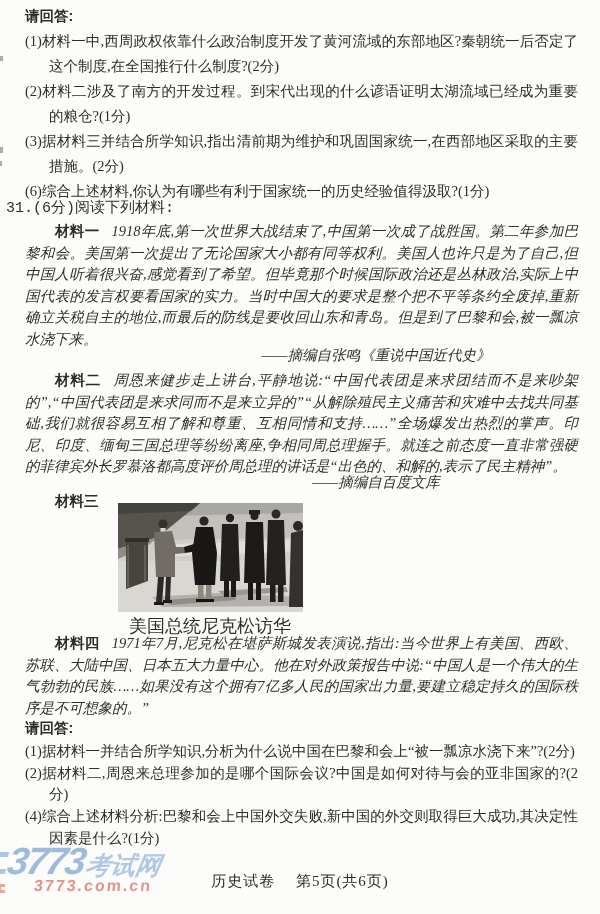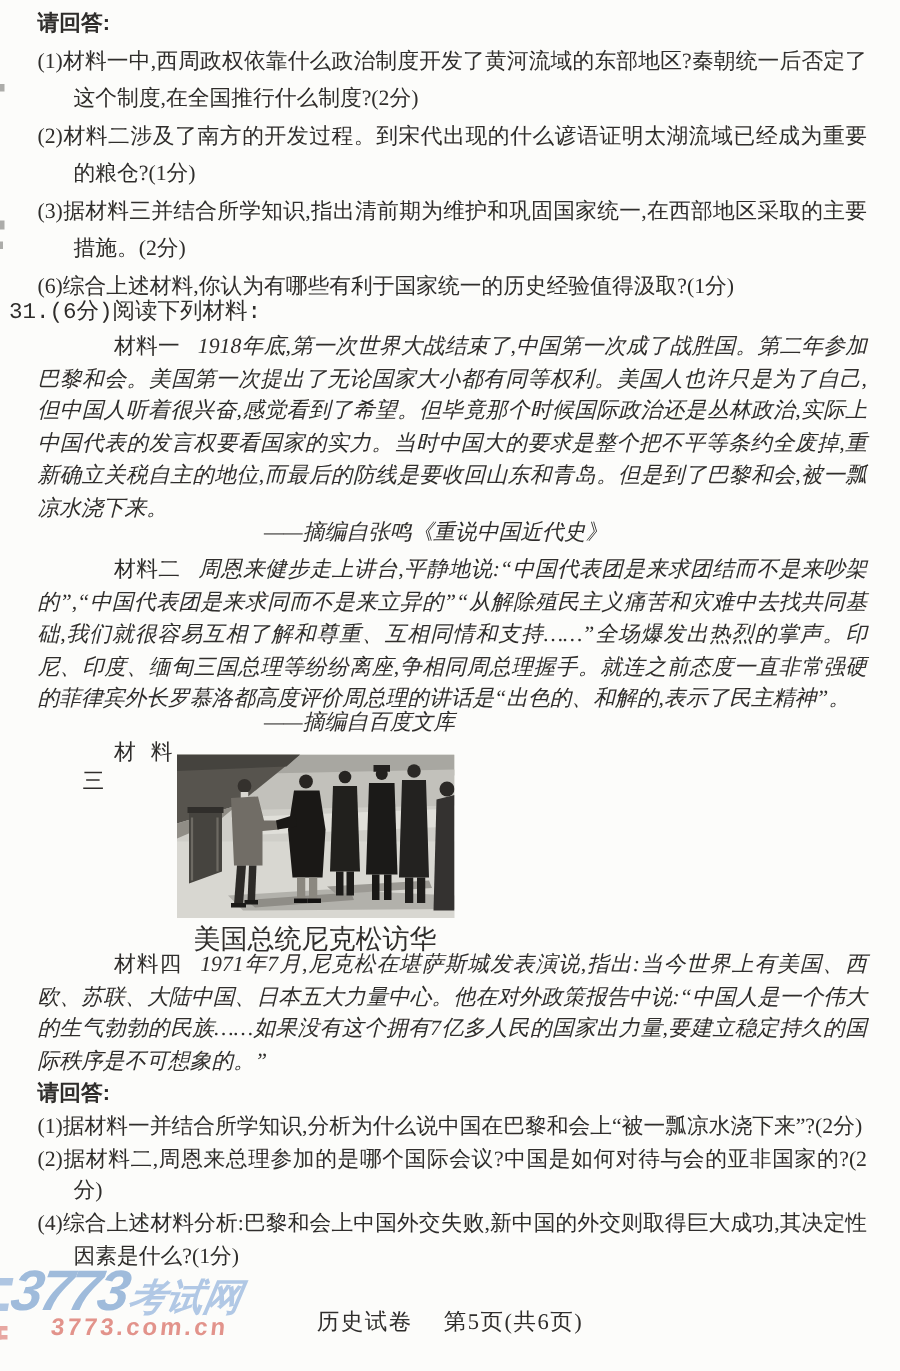--- a/index.html
+++ b/index.html
@@ -17,23 +17,23 @@
   }
   .block { position:absolute; left:25px; width:553px; text-align:justify; }
   .q-list { line-height:25px; }
   .q-item { padding-left:24px; text-indent:-24px; }
   .prompt-line { font-family:"Liberation Sans","DejaVu Sans",sans-serif; font-weight:700; }
   .heading { font-size:15px;font-family:Liberation Mono, monospace; }
   .mat { font-style:italic; line-height:21.5px; }
   .mat-first { text-indent:30px; }
   .mat-label {
     font-style:normal; font-family:"Liberation Sans","DejaVu Sans",sans-serif;
-    font-weight:400; padding-right:12px;margin-left:21px;
+    font-weight:700; padding-right:12px;
   }
-  .src { position:absolute; right:24px; width:400px; text-align:left; font-style:italic; line-height:20px; }
+  .src { position:absolute; right:24px; width:400px; text-align:center; font-style:italic; line-height:20px; }
   .photo-frame { position:absolute; top:503px; left:118px; width:185px; height:109px; }
   .photo-frame svg { display:block; width:100%; height:100%; }
   .caption { position:absolute; top:614px; left:110px; width:200px; text-align:center; font-size:18px; }
   .footer {
     position:absolute; top:872px; left:0; width:100%;
     text-align:center; font-size:15px; letter-spacing:1px;
   }
   .footer span { margin:0 8px; }
   .wm-blue {
     position:absolute; left:8px; top:842px; z-index:4;

